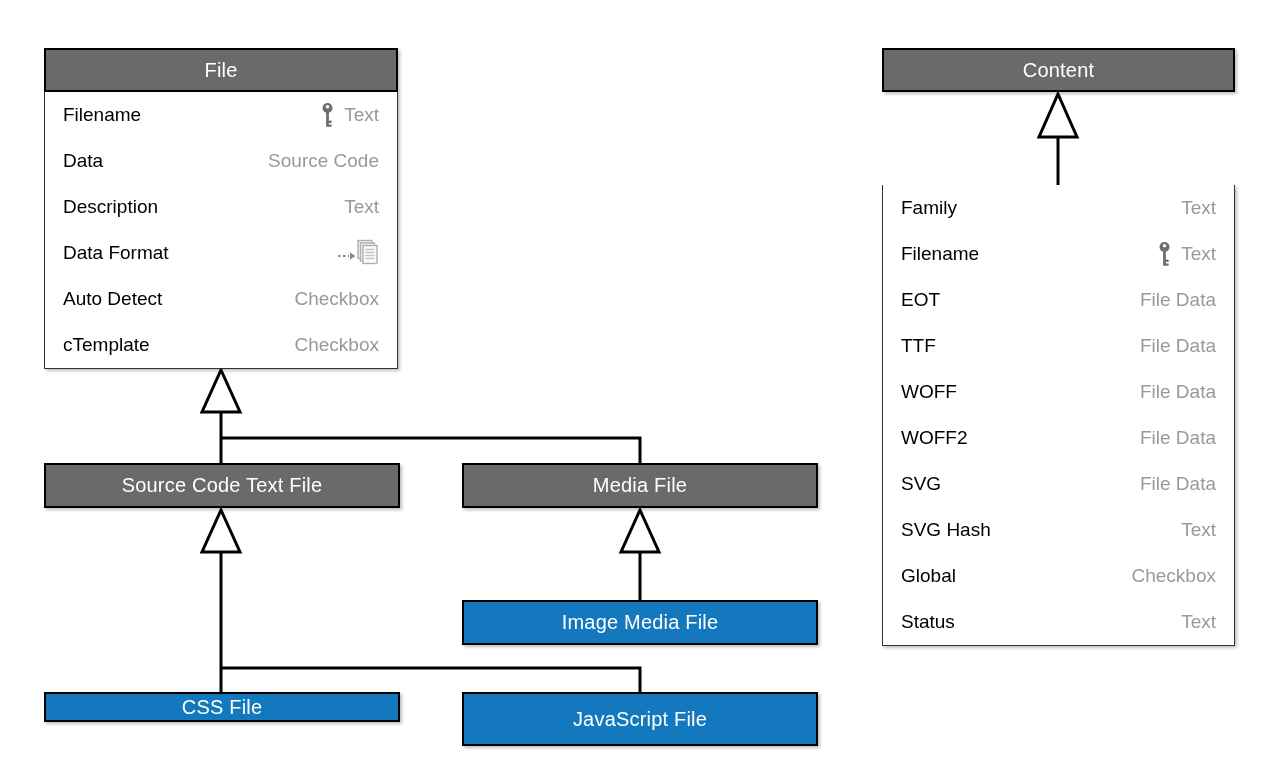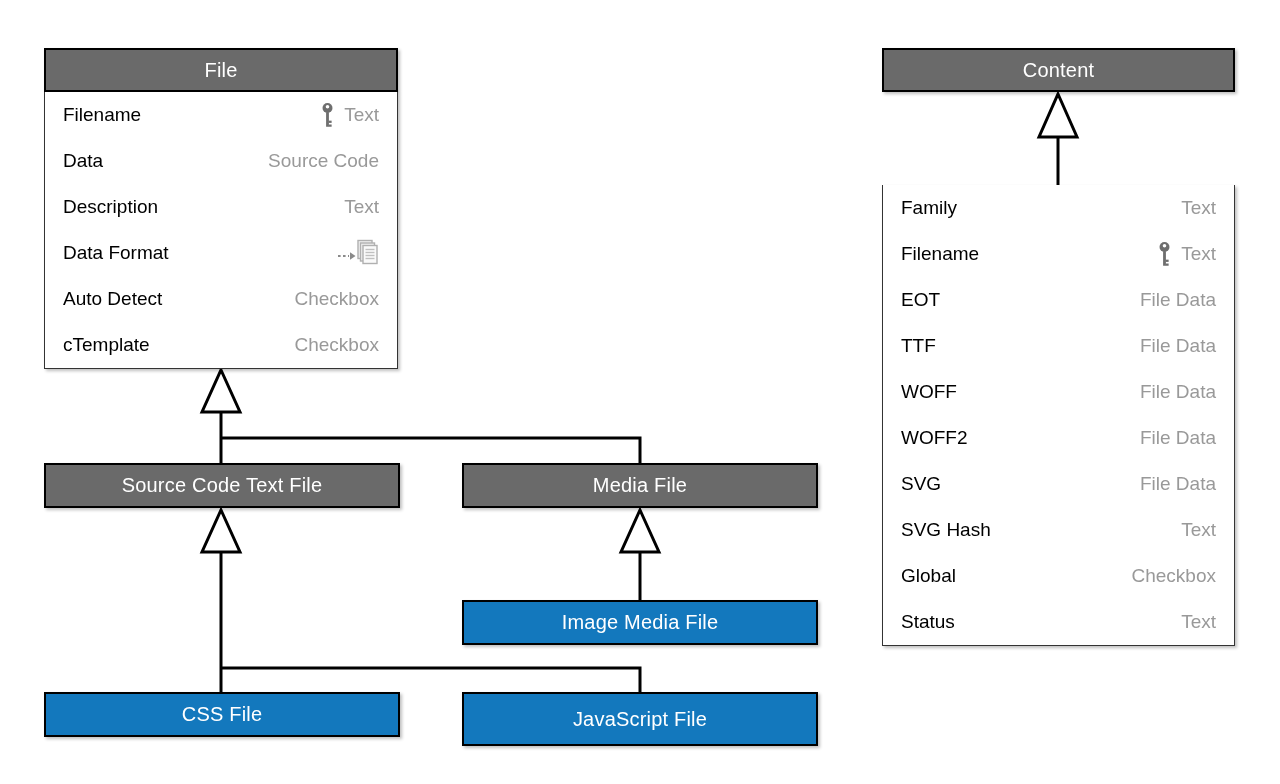--- a/index.html
+++ b/index.html
@@ -120,21 +120,21 @@
 
   <div class="entity" style="left:462px;top:463px;width:356px">
     <div class="hdr gray" style="height:45px">Media File</div>
   </div>
 
   <div class="entity" style="left:462px;top:600px;width:356px">
     <div class="hdr blue" style="height:45px">Image Media File</div>
   </div>
 
   <div class="entity" style="left:44px;top:692px;width:356px">
-    <div class="hdr blue" style="height:45px">CSS File</div>
+    <div class="hdr blue" style="height:30px">CSS File</div>
   </div>
 
   <div class="entity" style="left:462px;top:692px;width:356px">
     <div class="hdr blue" style="height:54px">JavaScript File</div>
   </div>
 
   <div class="entity" style="left:882px;top:48px;width:353px">
     <div class="hdr gray">Content</div>
   </div>
 

